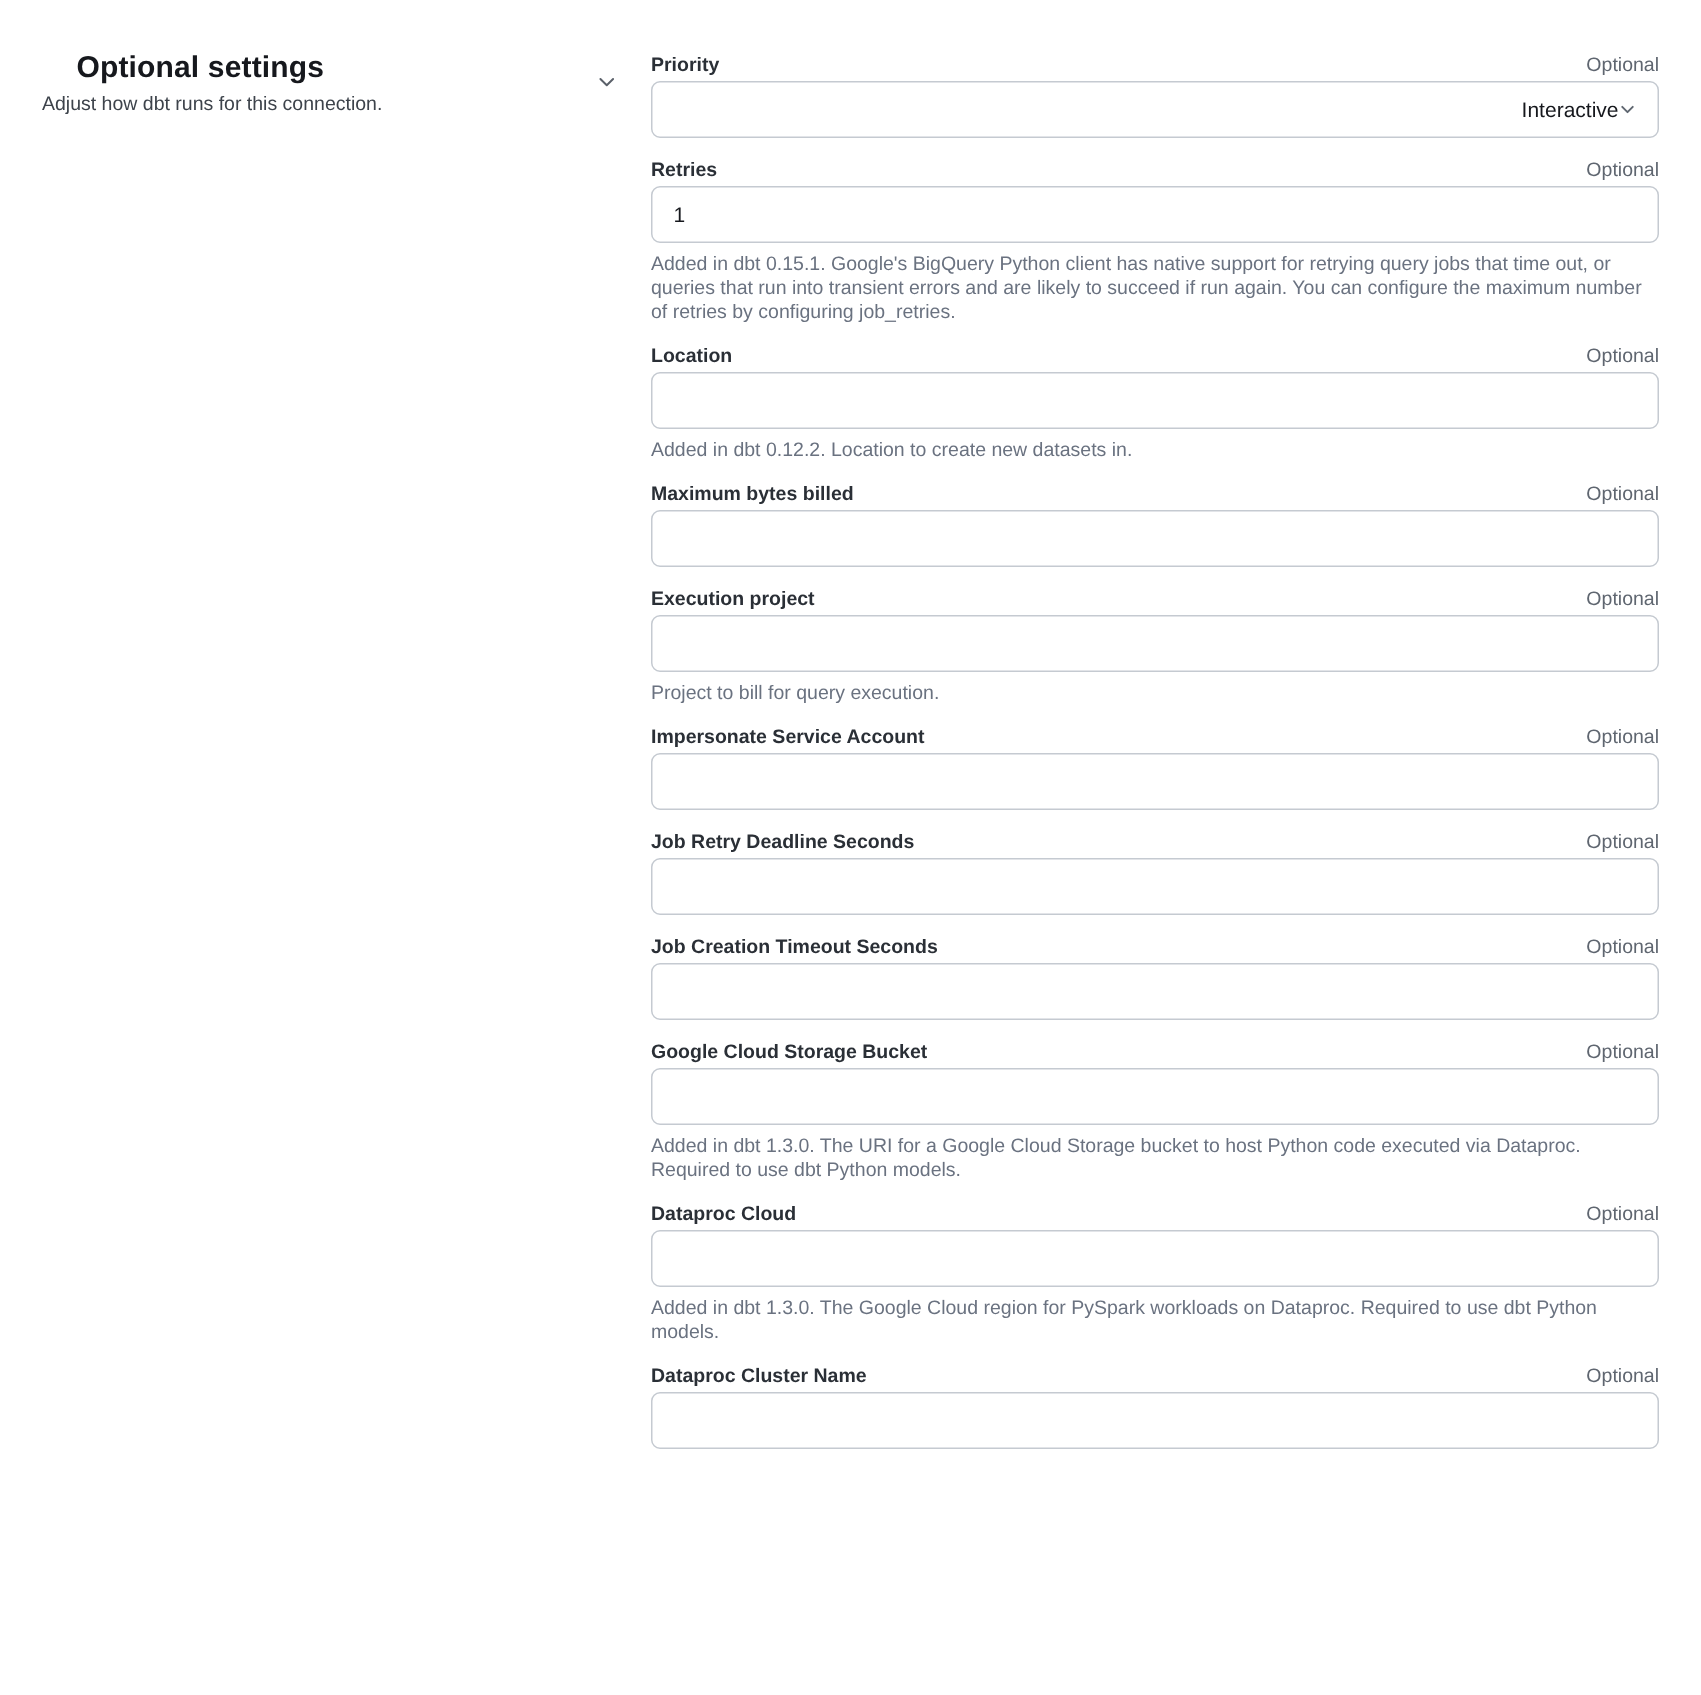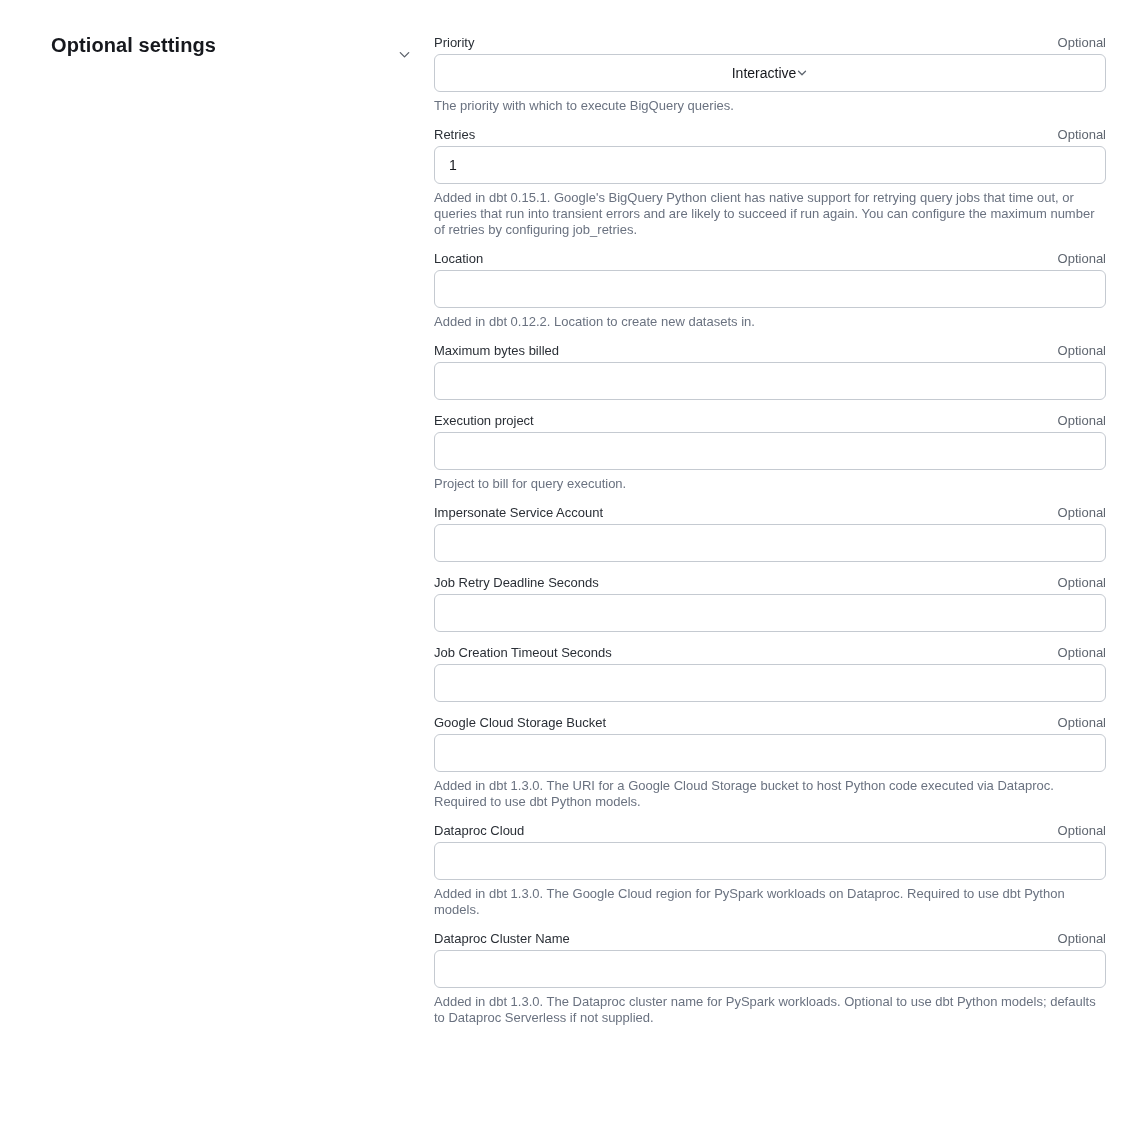--- a/index.html
+++ b/index.html
@@ -28,48 +28,49 @@
   }
 
   
   .form-col { position: absolute; left: 434px; top: 34px; width: 672px; }
 
   .field { margin-bottom: 12px; }
   .field-head {
     display: flex; justify-content: space-between; align-items: baseline;
     margin-bottom: 3px; line-height: 17px;
   }
-  .field-label { font-size: 13px; font-weight: 400; color: #2a2f36; }
+  .field-label { font-size: 13px; font-weight: 700; color: #2a2f36; }
   .optional-badge { font-size: 13px; font-weight: 400; color: #5f6670; }
 
   .text-input, .select-box {
     width: 100%; height: 38px;
     border: 1px solid #c5cad1; border-radius: 6px;
     background: #ffffff;
     font-family: "Liberation Sans", "DejaVu Sans", sans-serif;
     font-size: 14px; color: #16181d;
     padding: 0 14px;
   }
 
   .select-box {
-    display: flex; align-items: center; justify-content: center;
+    display: flex; align-items: center; justify-content: flex-end;
     cursor: pointer;
   }
   .select-value { font-size: 14px; color: #16181d; }
   .chevron-icon { display: inline-flex; color: #5f6670; }
 
   .help-text {
     margin-top: 6px; font-size: 13px; line-height: 16px; color: #6a7280;
   }
 </style>
 </head>
 <body>
 
 <div class="left-panel">
   <h2 class="section-title">Optional settings</h2>
+  <p class="section-subtitle">Adjust how dbt runs for this connection.</p>
 </div>
 
 <button class="collapse-btn">
   <span class="chevron-icon">
     <svg width="15" height="15" viewBox="0 0 16 16" fill="none">
         <path d="M3.5 6l4.5 4.5L12.5 6" stroke="#5a6069" stroke-width="1.4" stroke-linecap="round" stroke-linejoin="round"></path>
       </svg>
   </span>
 </button>
 
@@ -81,21 +82,20 @@
       <span class="optional-badge">Optional</span>
     </div>
     <div class="select-box">
       <span class="select-value">Interactive</span>
       <span class="chevron-icon">
         <svg width="12" height="12" viewBox="0 0 12 12" fill="none">
             <path d="M2.5 4.25L6 7.75l3.5-3.5" stroke="#5f6670" stroke-width="1.3" stroke-linecap="round" stroke-linejoin="round"></path>
           </svg>
       </span>
     </div>
-    <p class="help-text">The priority with which to execute BigQuery queries.</p>
   </section>
 
   <section class="field">
     <div class="field-head">
       <label class="field-label">Retries</label>
       <span class="optional-badge">Optional</span>
     </div>
     <input class="text-input" type="text" value="1" style="">
     <p class="help-text">Added in dbt 0.15.1. Google's BigQuery Python client has native support for retrying query jobs that time out, or queries that run into transient errors and are likely to succeed if run again. You can configure the maximum number of retries by configuring job_retries.</p>
   </section>
@@ -167,16 +167,15 @@
     <input class="text-input" type="text" value="" style="">
     <p class="help-text">Added in dbt 1.3.0. The Google Cloud region for PySpark workloads on Dataproc. Required to use dbt Python models.</p>
   </section>
 
   <section class="field">
     <div class="field-head">
       <label class="field-label">Dataproc Cluster Name</label>
       <span class="optional-badge">Optional</span>
     </div>
     <input class="text-input" type="text" value="" style="">
-    <p class="help-text">Added in dbt 1.3.0. The Dataproc cluster name for PySpark workloads. Optional to use dbt Python models; defaults to Dataproc Serverless if not supplied.</p>
   </section>
 
 </div>
 
 </body></html>

